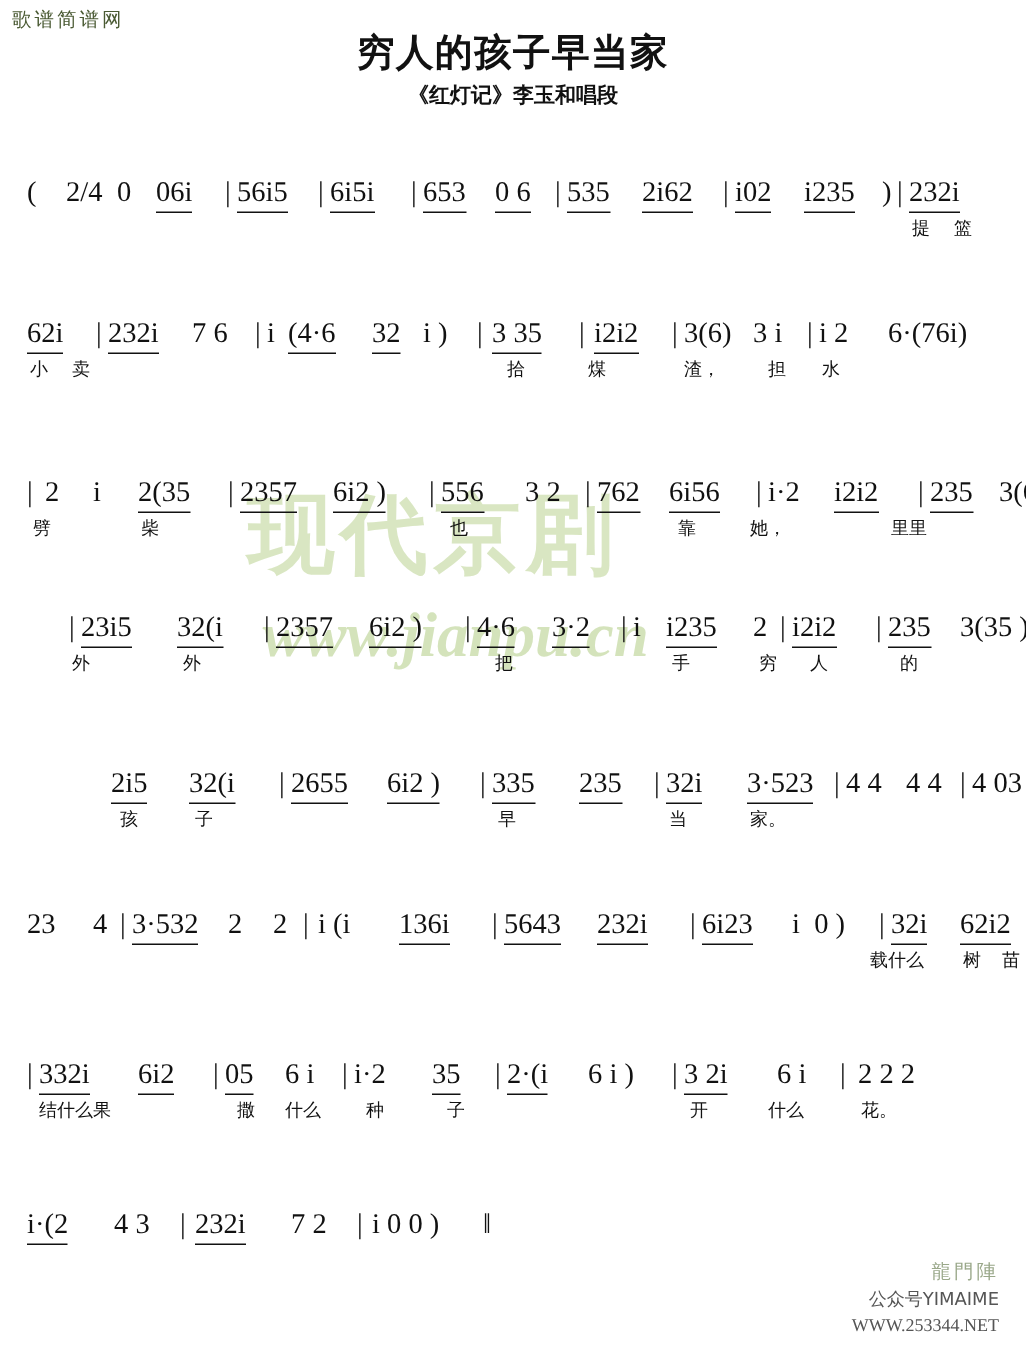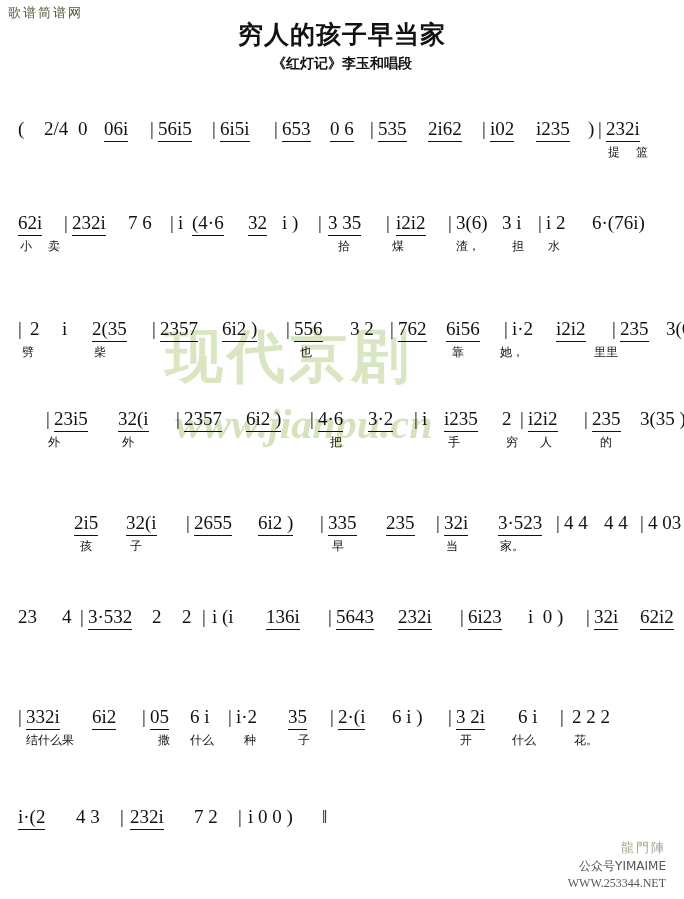--- a/index.html
+++ b/index.html
@@ -159,20 +159,21 @@
       <div class="line" style="top: 408px;">
         <div class="notes"><span class="tok" style="left: 46px;">|</span><span class="tok u1" style="left: 54px;">23i5</span><span class="tok u1" style="left: 118px;">32(i</span><span class="tok" style="left: 176px;">|</span><span class="tok u1" style="left: 184px;">2357</span><span class="tok u1" style="left: 246px;">6i2 )</span><span class="tok" style="left: 310px;">|</span><span class="tok u1" style="left: 318px;">4·6</span><span class="tok u1" style="left: 368px;">3·2</span><span class="tok" style="left: 414px;">|</span><span class="tok" style="left: 422px;">i</span><span class="tok u1" style="left: 444px;">i235</span><span class="tok" style="left: 502px;">2</span><span class="tok" style="left: 520px;">|</span><span class="tok u1" style="left: 528px;">i2i2</span><span class="tok" style="left: 584px;">|</span><span class="tok u1" style="left: 592px;">235</span><span class="tok" style="left: 640px;">3(35 )</span></div>
         <div class="lyr"><span class="tok" style="left: 48px;">外</span><span class="tok" style="left: 122px;">外</span><span class="tok" style="left: 330px;">把</span><span class="tok" style="left: 448px;">手</span><span class="tok" style="left: 506px;">穷</span><span class="tok" style="left: 540px;">人</span><span class="tok" style="left: 600px;">的</span></div>
       </div>
       <div class="line" style="top: 512px;">
         <div class="notes"><span class="tok u1" style="left: 74px;">2i5</span><span class="tok u1" style="left: 126px;">32(i</span><span class="tok" style="left: 186px;">|</span><span class="tok u1" style="left: 194px;">2655</span><span class="tok u1" style="left: 258px;">6i2 )</span><span class="tok" style="left: 320px;">|</span><span class="tok u1" style="left: 328px;">335</span><span class="tok u1" style="left: 386px;">235</span><span class="tok" style="left: 436px;">|</span><span class="tok u1" style="left: 444px;">32i</span><span class="tok u1" style="left: 498px;">3·523</span><span class="tok" style="left: 556px;">|</span><span class="tok" style="left: 564px;">4 4</span><span class="tok" style="left: 604px;">4 4</span><span class="tok" style="left: 640px;">|</span><span class="tok" style="left: 648px;">4 03</span></div>
         <div class="lyr"><span class="tok" style="left: 80px;">孩</span><span class="tok" style="left: 130px;">子</span><span class="tok" style="left: 332px;">早</span><span class="tok" style="left: 446px;">当</span><span class="tok" style="left: 500px;">家。</span></div>
       </div>
       <div class="line" style="top: 606px;">
         <div class="notes"><span class="tok" style="left: 18px;">23</span><span class="tok" style="left: 62px;">4</span><span class="tok" style="left: 80px;">|</span><span class="tok u1" style="left: 88px;">3·532</span><span class="tok" style="left: 152px;">2</span><span class="tok" style="left: 182px;">2</span><span class="tok" style="left: 202px;">|</span><span class="tok" style="left: 212px;">i (i</span><span class="tok u1" style="left: 266px;">136i</span><span class="tok" style="left: 328px;">|</span><span class="tok u1" style="left: 336px;">5643</span><span class="tok u1" style="left: 398px;">232i</span><span class="tok" style="left: 460px;">|</span><span class="tok u1" style="left: 468px;">6i23</span><span class="tok" style="left: 528px;">i  0 )</span><span class="tok" style="left: 586px;">|</span><span class="tok u1" style="left: 594px;">32i</span><span class="tok u1" style="left: 640px;">62i2</span></div>
+        <div class="lyr"><span class="tok" style="left: 580px;">载什么</span><span class="tok" style="left: 642px;">树</span><span class="tok" style="left: 668px;">苗</span></div>
       </div>
       <div class="line" style="top: 706px;">
         <div class="notes"><span class="tok" style="left: 18px;">|</span><span class="tok u1" style="left: 26px;">332i</span><span class="tok u1" style="left: 92px;">6i2</span><span class="tok" style="left: 142px;">|</span><span class="tok u1" style="left: 150px;">05</span><span class="tok" style="left: 190px;">6 i</span><span class="tok" style="left: 228px;">|</span><span class="tok" style="left: 236px;">i·2</span><span class="tok u1" style="left: 288px;">35</span><span class="tok" style="left: 330px;">|</span><span class="tok u1" style="left: 338px;">2·(i</span><span class="tok" style="left: 392px;">6 i )</span><span class="tok" style="left: 448px;">|</span><span class="tok u1" style="left: 456px;">3 2i</span><span class="tok" style="left: 518px;">6 i</span><span class="tok" style="left: 560px;">|</span><span class="tok" style="left: 572px;">2 2 2</span></div>
         <div class="lyr"><span class="tok" style="left: 26px;">结什么果</span><span class="tok" style="left: 158px;">撒</span><span class="tok" style="left: 190px;">什么</span><span class="tok" style="left: 244px;">种</span><span class="tok" style="left: 298px;">子</span><span class="tok" style="left: 460px;">开</span><span class="tok" style="left: 512px;">什么</span><span class="tok" style="left: 574px;">花。</span></div>
       </div>
       <div class="line" style="top: 806px;">
         <div class="notes"><span class="tok u1" style="left: 18px;">i·(2</span><span class="tok" style="left: 76px;">4 3</span><span class="tok" style="left: 120px;">|</span><span class="tok u1" style="left: 130px;">232i</span><span class="tok" style="left: 194px;">7 2</span><span class="tok" style="left: 238px;">|</span><span class="tok" style="left: 248px;">i 0 0 )</span><span class="tok" style="left: 322px;">‖</span></div>
         <div class="lyr"></div>
       </div>
     </div>

